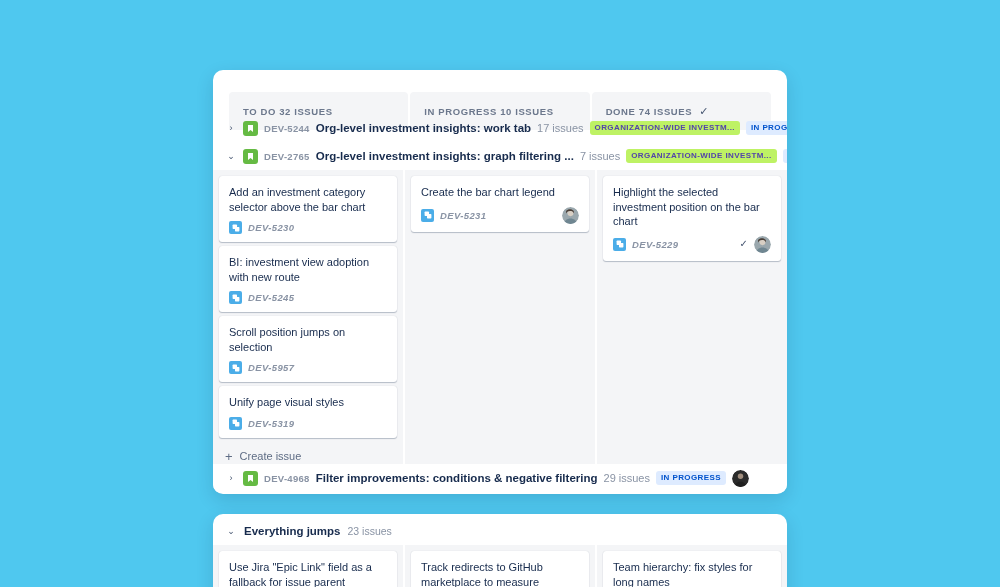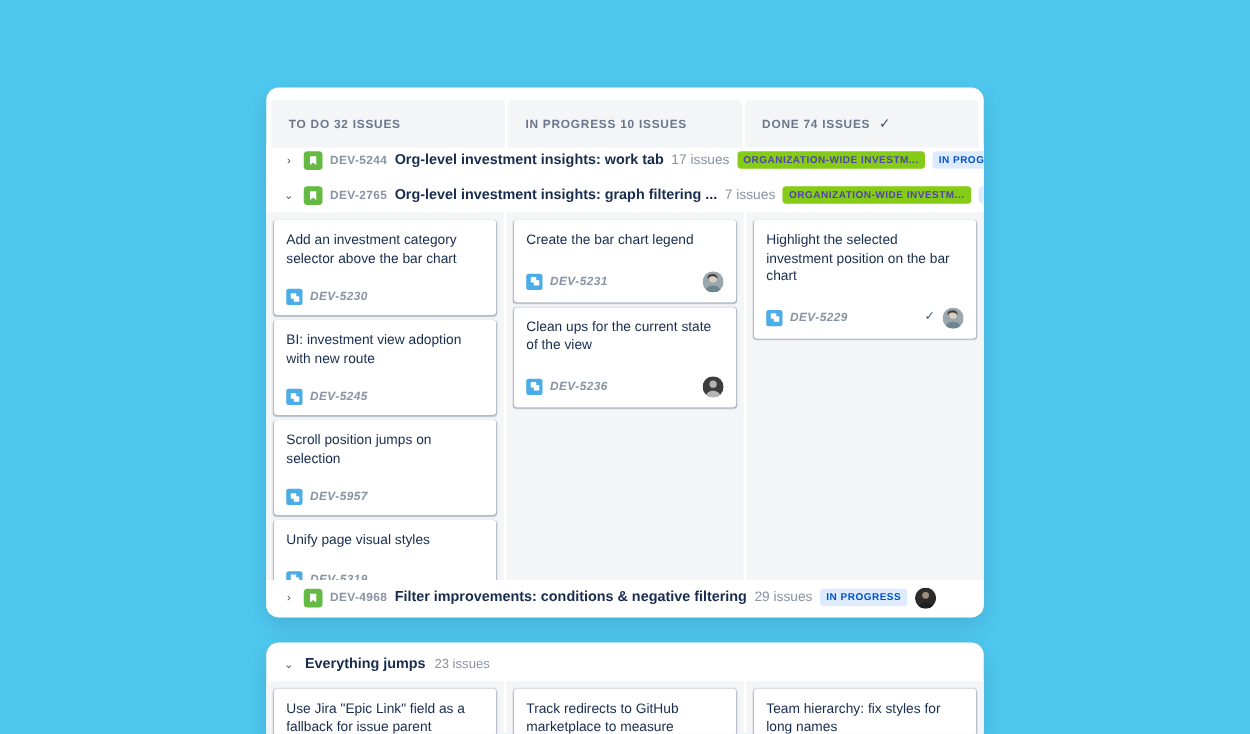--- a/index.html
+++ b/index.html
@@ -32,21 +32,21 @@
     background: #ffffff;
     border-radius: 10px;
     box-shadow: 0 6px 18px rgba(9, 30, 66, 0.14);
     overflow: hidden;
   }
 
   
   .col-headers {
     display: flex;
     gap: 2px;
-    padding: 4px;
+    padding: 16px;
     height: 44px;
   }
   .col-header {
     flex: 1 1 0;
     background: #f4f5f7;
     border-radius: 4px 4px 0 0;
     display: flex;
     align-items: center;
     padding: 0 14px;
     gap: 7px;
@@ -118,21 +118,21 @@
     font-size: 8px;
     font-weight: 700;
     letter-spacing: 0.4px;
     padding: 2px 5px;
     border-radius: 3px;
     white-space: nowrap;
     text-transform: uppercase;
     line-height: 1.2;
   }
   .badge-epic {
-    background: #84cc16;
+    background: #bef264;
     color: #5243aa;
   }
   .badge-progress {
     background: #deebff;
     color: #0052cc;
   }
   .avatar {
     width: 17px;
     height: 17px;
     border-radius: 50%;
@@ -160,21 +160,21 @@
   }
 
   
   .card {
     background: #ffffff;
     border-radius: 3px;
     box-shadow: 0 1px 1px rgba(9, 30, 66, 0.25), 0 0 1px rgba(9, 30, 66, 0.2);
     padding: 9px 10px 8px 10px;
     display: flex;
     flex-direction: column;
-    gap: 17px;
+    gap: 7px;
   }
   .card-title {
     font-size: 11px;
     line-height: 1.32;
     color: #172b4d;
   }
   .card-meta {
     display: flex;
     align-items: center;
     gap: 6px;
@@ -384,40 +384,20 @@
               <svg viewBox="0 0 20 20">
                   <circle cx="10" cy="10" r="10" fill="#9aa7ad"></circle>
                   <circle cx="10" cy="7.2" r="3.6" fill="#d8cfc4"></circle>
                   <path d="M2.6 20c0-4.2 3.4-6.6 7.4-6.6s7.4 2.4 7.4 6.6z" fill="#6f8691"></path>
                   <path d="M5 4.5c1.6-2.4 7-2.6 8.6 0 .6 1 .5 2.4.2 3-.6-2-2-2.7-4.4-2.7S6 5.6 5.3 7.6C4.9 6.9 4.5 5.4 5 4.5z" fill="#4a3f38"></path>
                 </svg>
             </span>
           </div>
         </div>
 
-        <div class="card">
-          <div class="card-title">Clean ups for the current state of the view</div>
-          <div class="card-meta">
-            <span class="task-icon">
-              <svg width="8" height="8" viewBox="0 0 8 8">
-                  <rect x="0.6" y="0.6" width="4.4" height="4.4" rx="0.7" fill="#ffffff"></rect>
-                  <rect x="3" y="3" width="4.4" height="4.4" rx="0.7" fill="#ffffff"></rect>
-                </svg>
-            </span>
-            <span class="card-key">DEV-5236</span>
-            <span class="card-spacer"></span>
-            <span class="avatar">
-              <svg viewBox="0 0 20 20">
-                  <circle cx="10" cy="10" r="10" fill="#3d3d3d"></circle>
-                  <circle cx="10" cy="7.5" r="3.4" fill="#b5b5b5"></circle>
-                  <path d="M3 20c0-4 3.2-6.4 7-6.4S17 16 17 20z" fill="#b5b5b5"></path>
-                </svg>
-            </span>
-          </div>
-        </div>
       </div>
 
       <div class="lane-col">
         <div class="card">
           <div class="card-title">Highlight the selected investment position on the bar chart</div>
           <div class="card-meta">
             <span class="task-icon">
               <svg width="8" height="8" viewBox="0 0 8 8">
                   <rect x="0.6" y="0.6" width="4.4" height="4.4" rx="0.7" fill="#ffffff"></rect>
                   <rect x="3" y="3" width="4.4" height="4.4" rx="0.7" fill="#ffffff"></rect>

